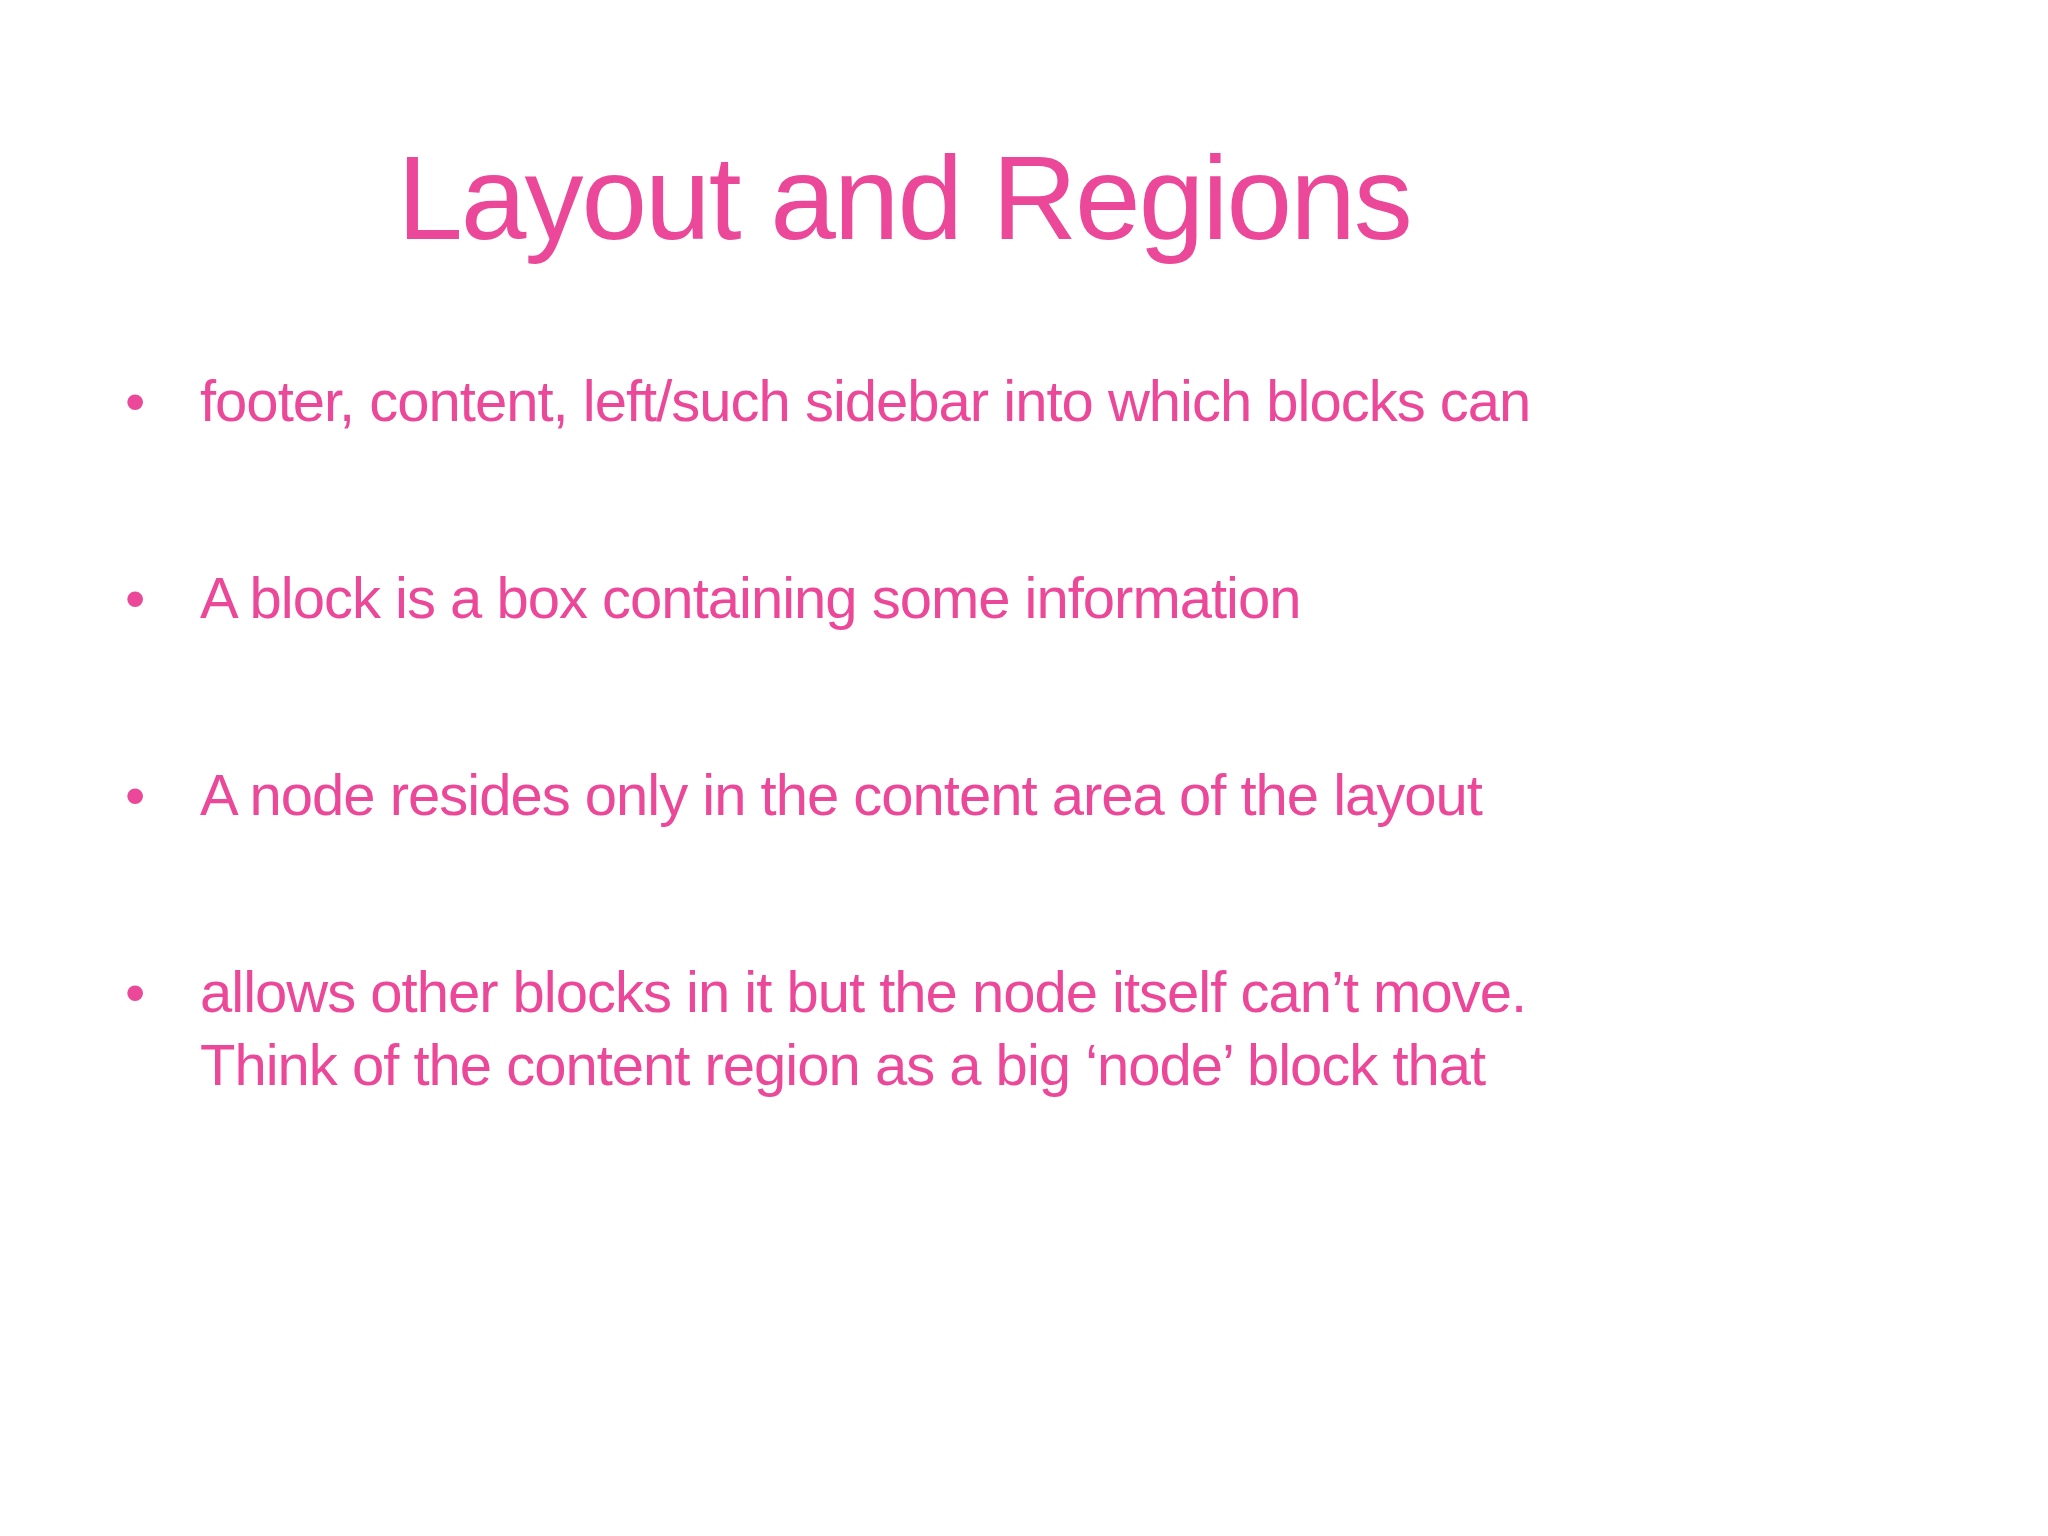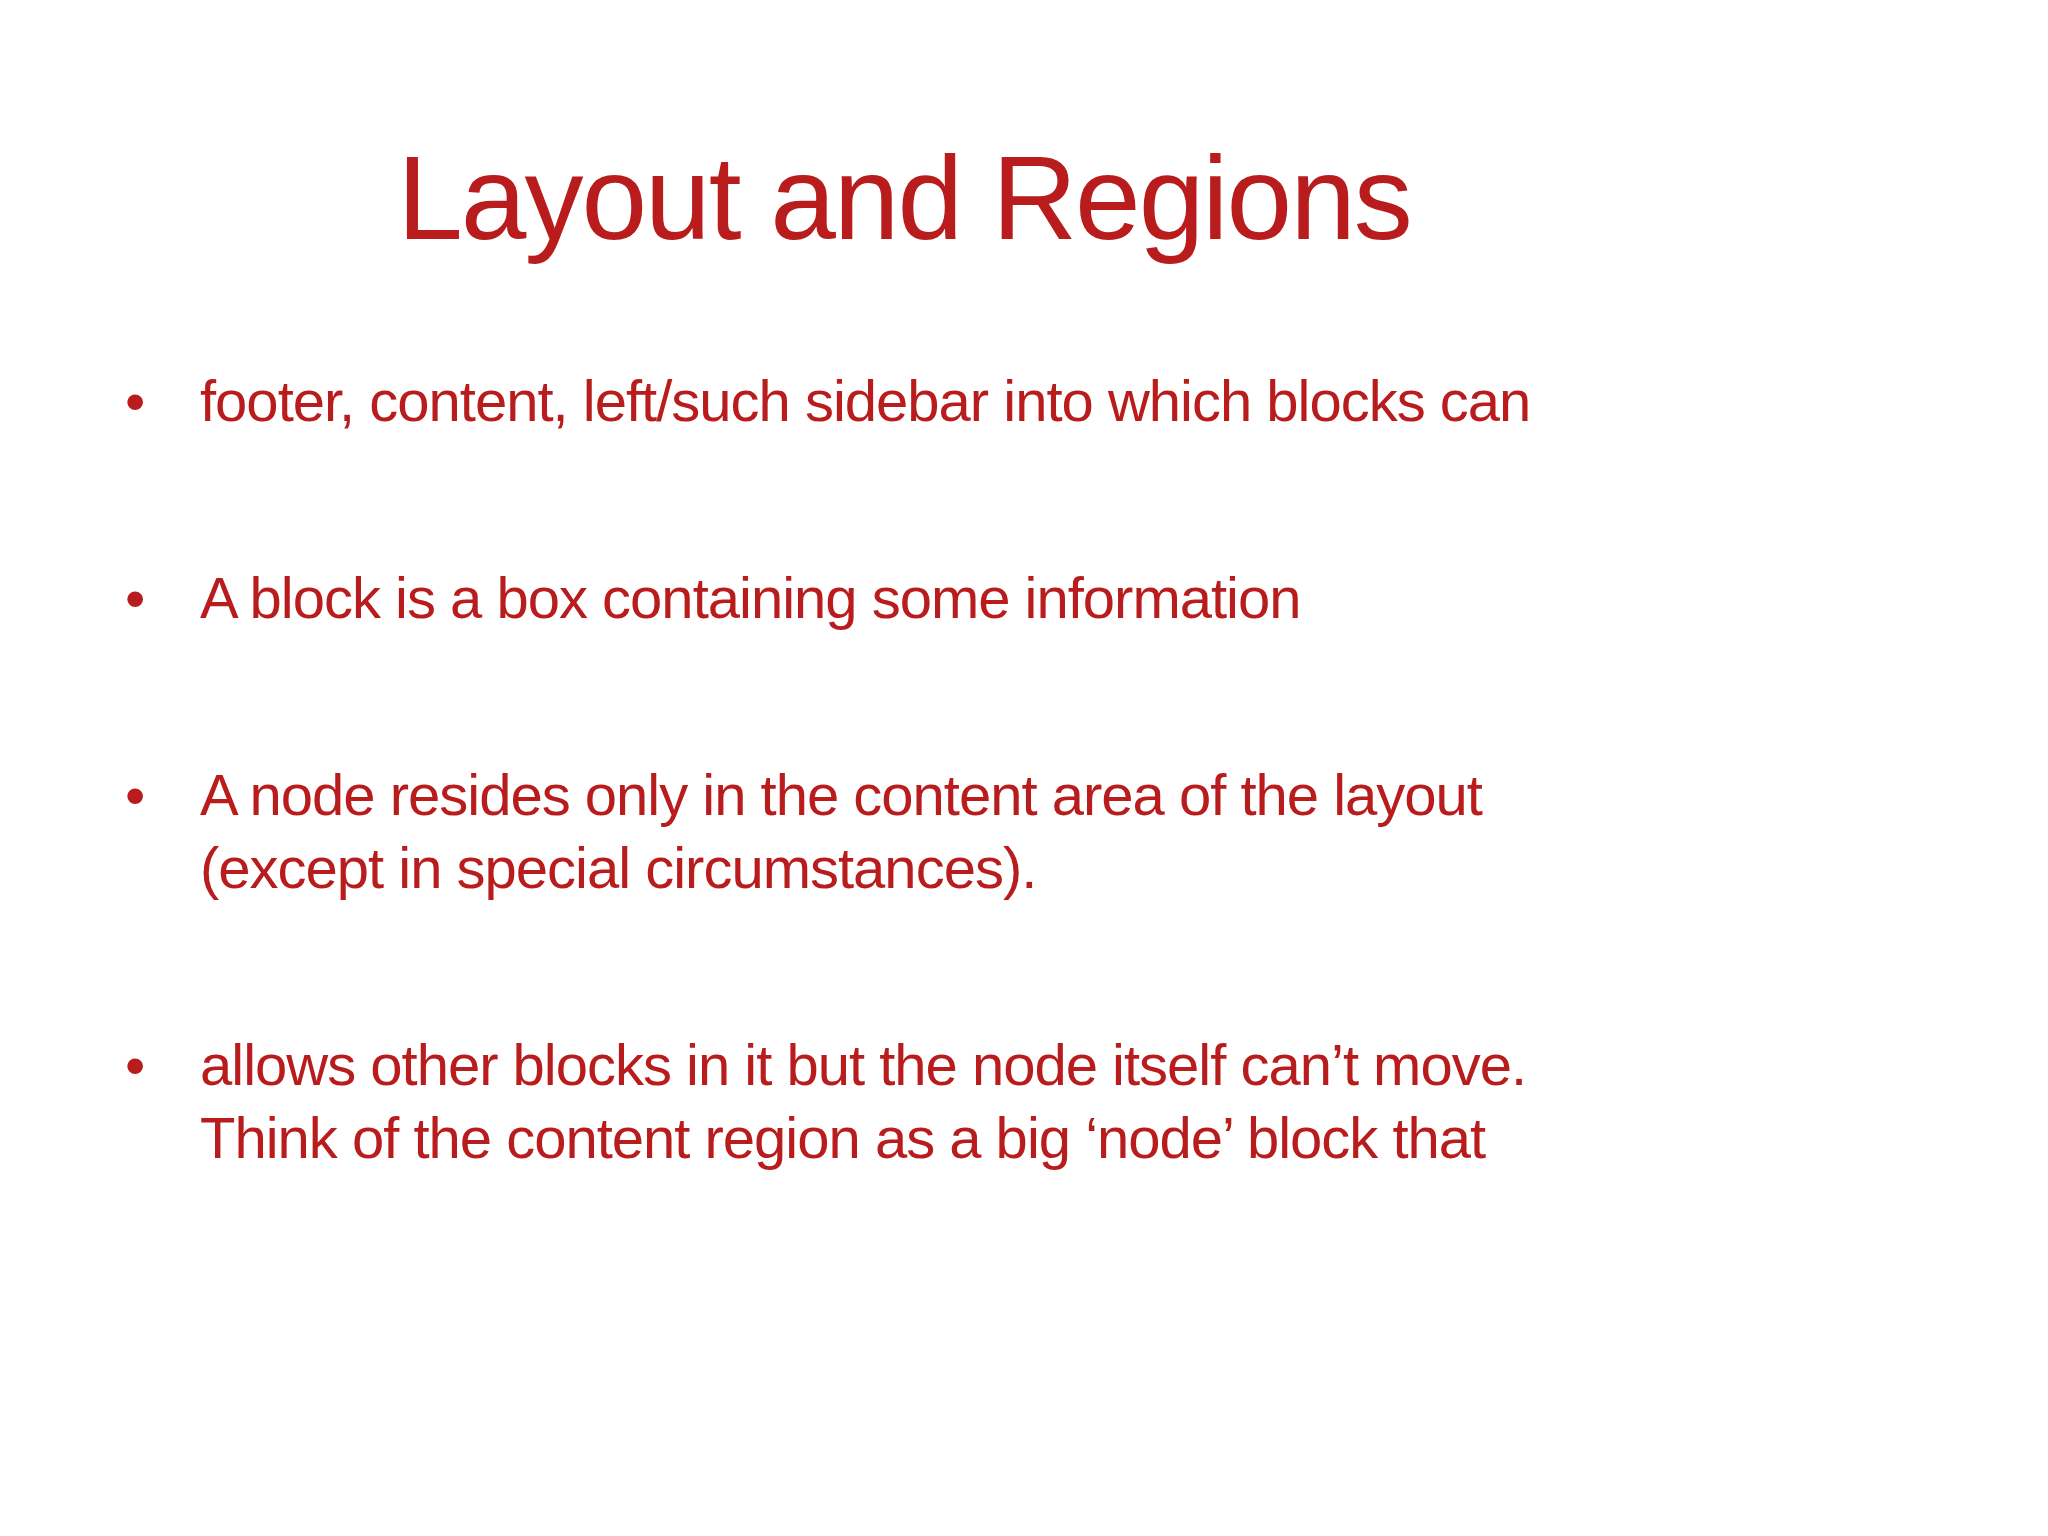--- a/index.html
+++ b/index.html
@@ -8,21 +8,21 @@
     height: 1536px;
     background: #ffffff;
     font-family: "Liberation Sans", "DejaVu Sans", sans-serif;
   }
   .slide {
     position: relative;
     width: 1808px;
     height: 1536px;
     background: #ffffff;
     overflow: hidden;
-    color: #b91c1c;
+    color: #ec4899;
   }
   .title {
     position: absolute;
     top: 128px;
     left: 0;
     width: 100%;
     text-align: center;
     font-size: 118px;
     font-weight: 400;
     letter-spacing: -2px;
@@ -76,21 +76,20 @@
       <span class="dot">•</span>
       <span class="text">
         <span class="line">A block is a box containing some information</span>
       </span>
     </li>
 
     <li class="bullet">
       <span class="dot">•</span>
       <span class="text">
         <span class="line">A node resides only in the content area of the layout</span>
-        <span class="line">(except in special circumstances).</span>
       </span>
     </li>
 
     <li class="bullet">
       <span class="dot">•</span>
       <span class="text">
         <span class="line">allows other blocks in it but the node itself can’t move.</span>
         <span class="line">Think of the content region as a big ‘node’ block that</span>
       </span>
     </li>

